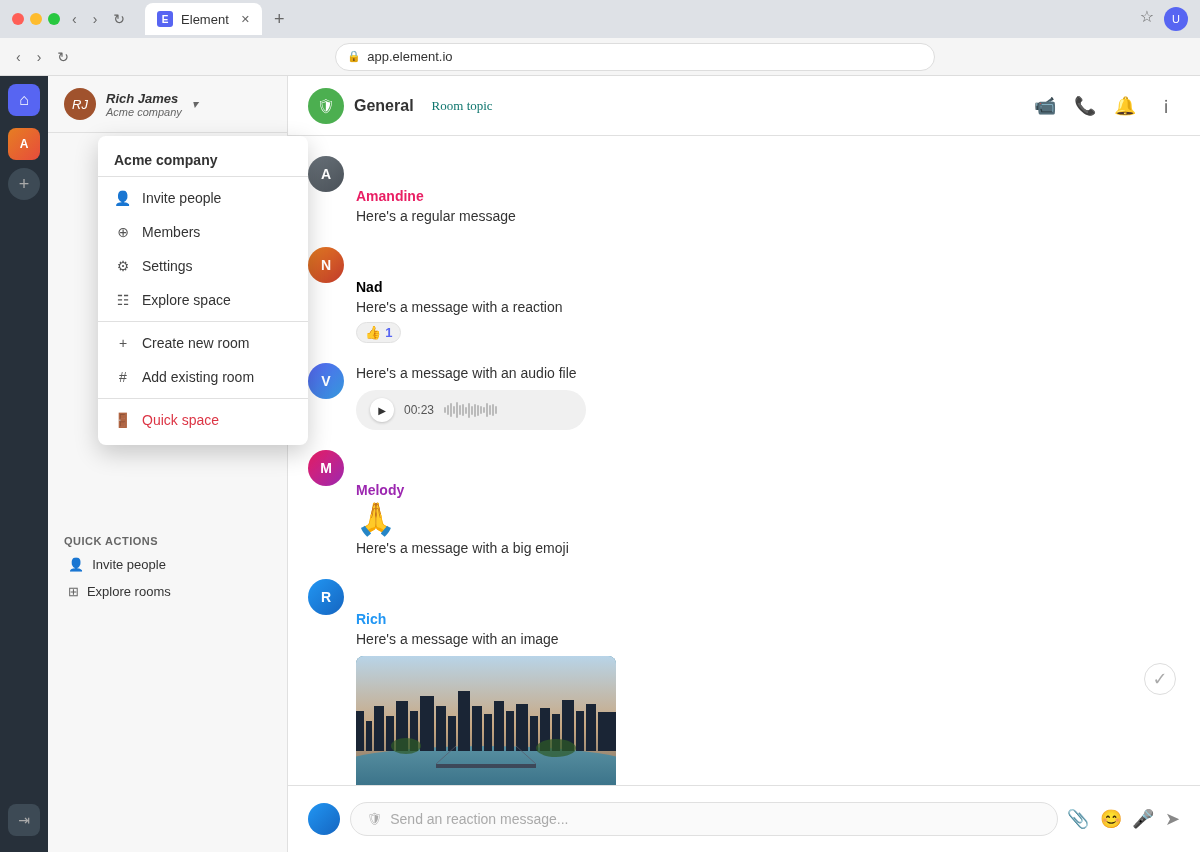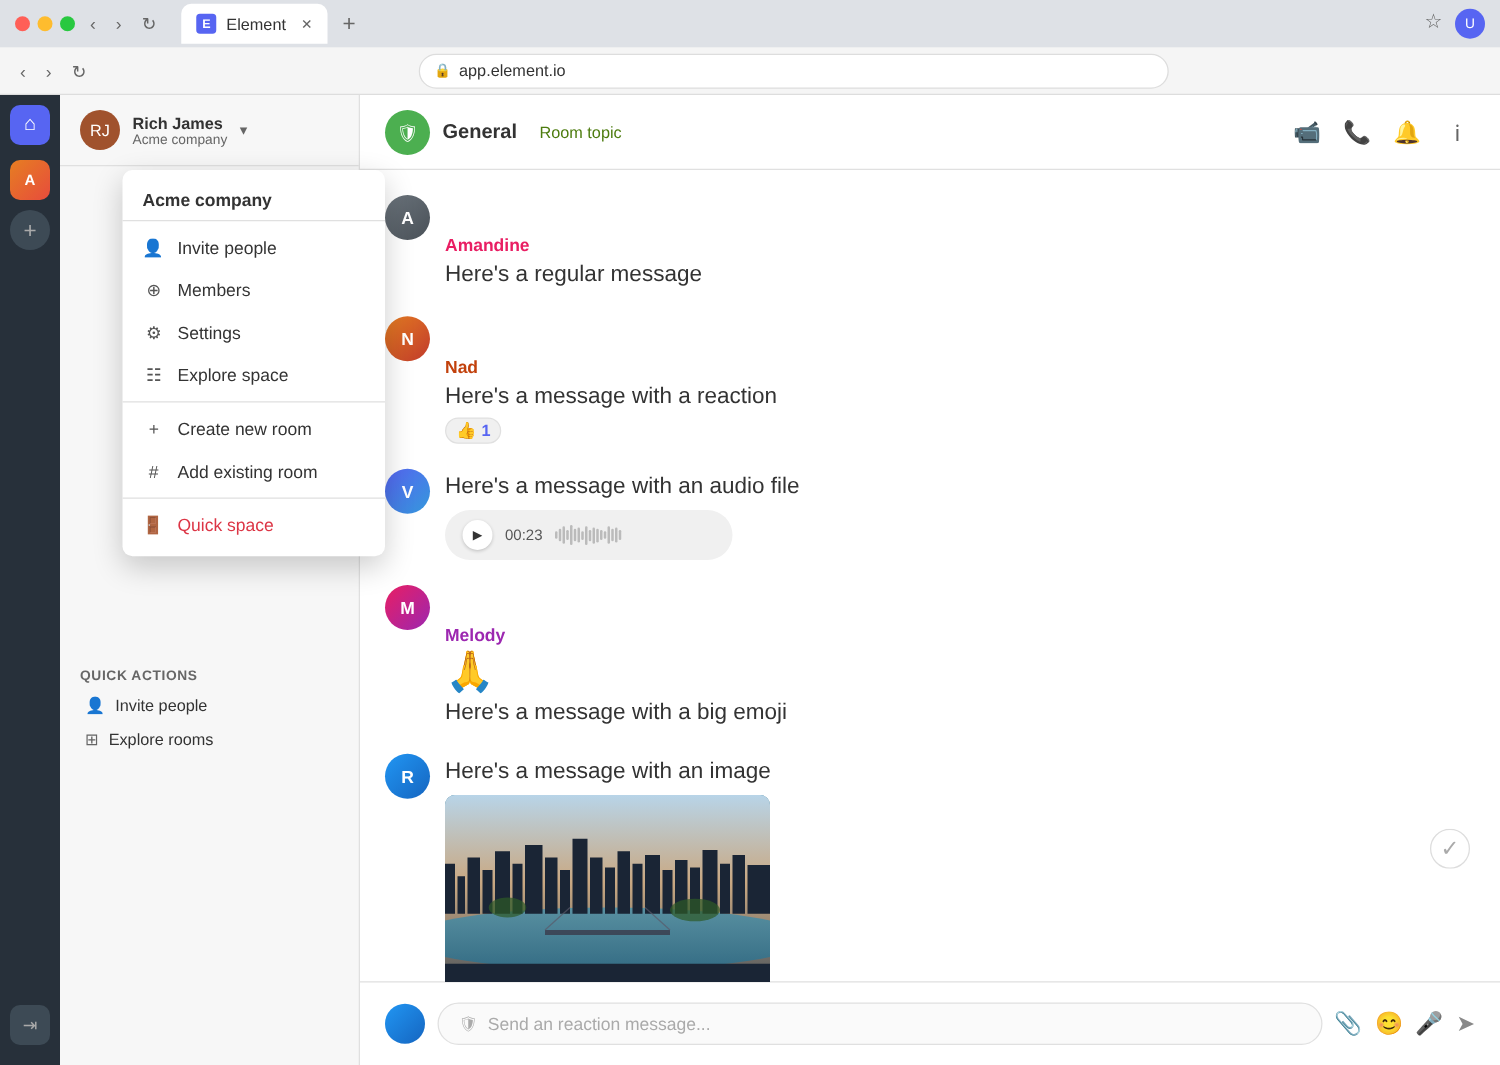--- a/index.html
+++ b/index.html
@@ -30,21 +30,21 @@
     .nav-home { width: 32px; height: 32px; border-radius: 8px; background: #5765f2; display: flex; align-items: center; justify-content: center; cursor: pointer; }
     .nav-space-btn { width: 32px; height: 32px; border-radius: 50%; background: #3d4a55; display: flex; align-items: center; justify-content: center; cursor: pointer; color: #aaa; font-size: 16px; margin-top: 4px; }
     .nav-space-avatar { width: 32px; height: 32px; border-radius: 8px; overflow: hidden; cursor: pointer; position: relative; }
     .space-avatar-img { width: 100%; height: 100%; background: linear-gradient(135deg, #e67e22, #e74c3c); display: flex; align-items: center; justify-content: center; color: white; font-size: 12px; font-weight: bold; }
     .nav-bottom { margin-top: auto; }
     .nav-leave-btn { width: 32px; height: 32px; border-radius: 8px; background: #3d4a55; display: flex; align-items: center; justify-content: center; cursor: pointer; color: #aaa; font-size: 14px; }
 
     
     .left-sidebar { width: 240px; background: #f7f7f7; border-right: 1px solid #e0e0e0; display: flex; flex-direction: column; position: relative; }
     .sidebar-header { padding: 12px 16px; display: flex; align-items: center; justify-content: space-between; border-bottom: 1px solid #e0e0e0; }
-    .sidebar-user { display: flex; align-items: center; gap: 10px; cursor: pointer; }
+    .sidebar-user { display: flex; align-items: center; gap: 10px; cursor: pointer; font-style: italic; }
     .user-avatar { width: 32px; height: 32px; border-radius: 50%; background: #a0522d; display: flex; align-items: center; justify-content: center; color: white; font-size: 13px; overflow: hidden; }
     .user-info { display: flex; flex-direction: column; }
     .user-name { font-size: 13px; font-weight: 600; color: #333; }
     .user-org { font-size: 11px; color: #666; }
     .sidebar-chevron { color: #666; font-size: 12px; }
 
     
     .space-menu-dropdown { position: absolute; top: 60px; left: 50px; width: 210px; background: white; border-radius: 8px; box-shadow: 0 8px 24px rgba(0,0,0,0.2); z-index: 100; padding: 8px 0; }
     .space-menu-title { padding: 8px 16px 4px; font-size: 14px; font-weight: 600; color: #333; }
     .space-menu-divider { height: 1px; background: #e0e0e0; margin: 4px 0; }
@@ -61,41 +61,41 @@
     .sidebar-item-icon { font-size: 13px; color: #666; }
     .sidebar-item-label { font-size: 13px; color: #333; }
 
     
     .main-chat { flex: 1; display: flex; flex-direction: column; background: white; }
     .chat-header { height: 60px; border-bottom: 1px solid #e0e0e0; display: flex; align-items: center; padding: 0 20px; justify-content: space-between; }
     .chat-header-left { display: flex; align-items: center; gap: 10px; }
     .room-indicator { width: 36px; height: 36px; border-radius: 50%; background: #4caf50; display: flex; align-items: center; justify-content: center; }
     .room-shield { color: white; font-size: 14px; }
     .room-name { font-size: 16px; font-weight: 600; color: #333; text-align: center; }
-    .room-topic { font-size: 13px; color: #4d7c0f; margin-left: 8px; }
+    .room-topic { font-size: 13px; color: #0f766e; margin-left: 8px; font-family: Liberation Serif, serif; }
     .chat-header-right { display: flex; gap: 12px; align-items: center; }
     .header-action-btn { color: #666; font-size: 18px; cursor: pointer; width: 28px; height: 28px; display: flex; align-items: center; justify-content: center; border-radius: 4px; }
 
     
     .messages-area { flex: 1; overflow-y: auto; padding: 20px 20px 0; }
     .message { display: flex; gap: 12px; margin-bottom: 20px; }
     .message-avatar { width: 36px; height: 36px; border-radius: 50%; flex-shrink: 0; display: flex; align-items: center; justify-content: center; color: white; font-size: 14px; font-weight: bold; overflow: hidden; }
     .avatar-amandine { background: linear-gradient(135deg, #6c757d, #495057); }
     .avatar-nad { background: linear-gradient(135deg, #e67e22, #c0392b); }
     .avatar-victor { background: linear-gradient(135deg, #5765f2, #3498db); }
     .avatar-melody { background: linear-gradient(135deg, #e91e63, #9c27b0); }
     .avatar-rich { background: linear-gradient(135deg, #2196f3, #1565c0); }
     .message-content { flex: 1; }
     .message-sender { font-size: 14px; font-weight: 600; margin-bottom: 2px; margin-top: 32px; }
     .sender-amandine { color: #e91e63; }
-    .sender-nad { color: #c2410c; }
+    .sender-nad { color: #000000; }
     .sender-victor { color: #5765f2; }
     .sender-melody { color: #9c27b0; }
     .sender-rich { color: #2196f3; }
-    .message-text { font-size: 18px; color: #333; line-height: 1.5; }
+    .message-text { font-size: 14px; color: #333; line-height: 1.5; }
     .message-reaction { display: inline-flex; align-items: center; gap: 4px; background: #f0f0f0; border-radius: 12px; padding: 2px 8px; margin-top: 4px; font-size: 13px; cursor: pointer; border: 1px solid #e0e0e0; }
     .reaction-count { color: #5765f2; font-weight: 600; }
 
     
     .audio-player { display: flex; align-items: center; gap: 10px; background: #f0f0f0; border-radius: 20px; padding: 8px 14px; margin-top: 6px; width: 230px; }
     .play-btn { width: 24px; height: 24px; background: white; border-radius: 50%; display: flex; align-items: center; justify-content: center; cursor: pointer; font-size: 10px; color: #333; box-shadow: 0 1px 3px rgba(0,0,0,0.2); }
     .audio-time { font-size: 12px; color: #555; }
     .audio-waveform { flex: 1; height: 20px; display: flex; align-items: center; gap: 1px; }
     .wave-bar { background: #bbb; border-radius: 1px; width: 2px; }
 
@@ -309,20 +309,21 @@
         <div class="message-content">
           <div class="message-sender sender-melody">Melody</div>
           <div class="big-emoji">🙏</div>
           <div class="message-text">Here's a message with a big emoji</div>
         </div>
       </div>
 
       <div class="message">
         <div class="message-avatar avatar-rich">R</div>
         <div class="message-content">
+          <div class="message-sender sender-rich">Rich</div>
           <div class="message-text">Here's a message with an image</div>
           <div class="message-image">
             <div class="city-image">
               
               <svg width="260" height="175" viewBox="0 0 260 175" xmlns="http://www.w3.org/2000/svg">
                 <defs>
                   <linearGradient id="skyGrad" x1="0" y1="0" x2="0" y2="1">
                     <stop offset="0%" stop-color="#b8d4e8"></stop>
                     <stop offset="40%" stop-color="#c9a882"></stop>
                     <stop offset="100%" stop-color="#2c3e50"></stop>

